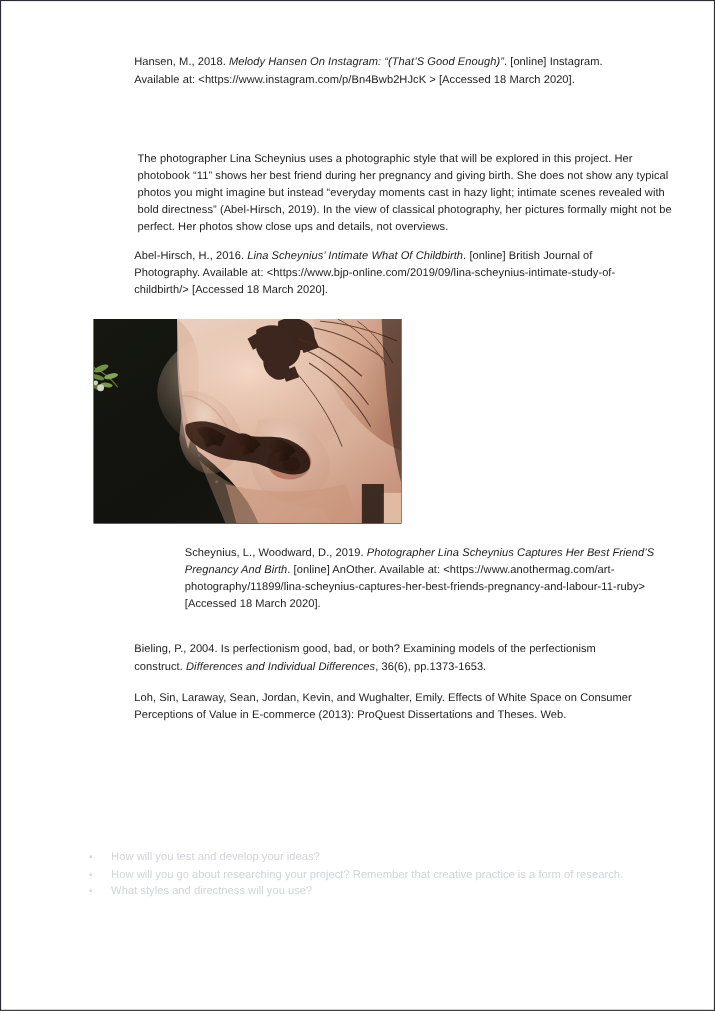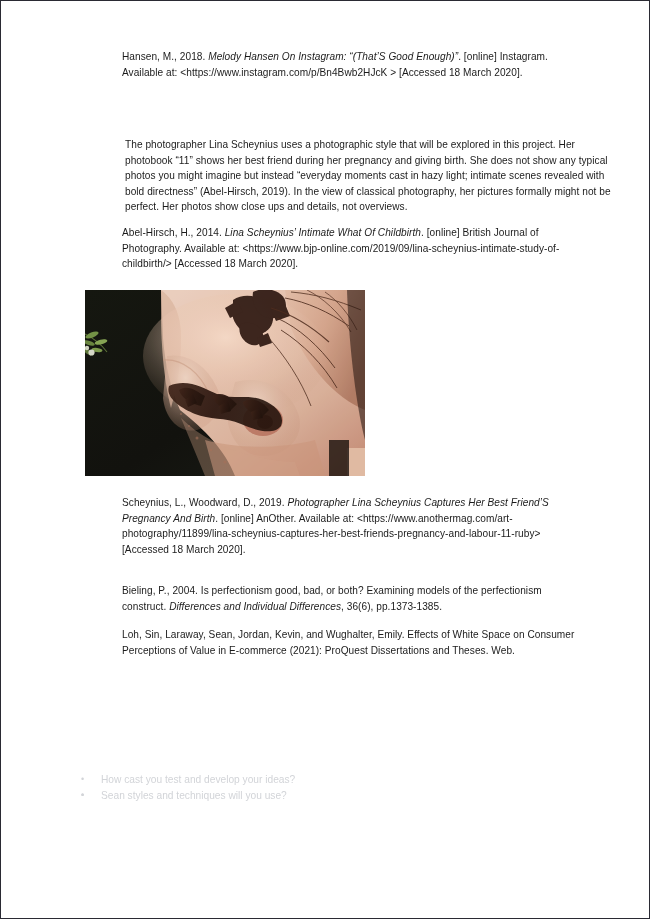--- a/index.html
+++ b/index.html
@@ -103,21 +103,21 @@
 <div class="page">
   <div class="doc">
 
     <div class="block ref" style="top:48px;">
       <span>Hansen, M., 2018. </span><span class="it">Melody Hansen On Instagram: “(That’S Good Enough)”</span><span>. [online] Instagram. Available at: &lt;https://www.instagram.com/p/Bn4Bwb2HJcK &gt; [Accessed 18 March 2020].</span>
     </div>
 
     <div class="block body-para" style="top:136px;">The photographer Lina Scheynius uses a photographic style that will be explored in this project. Her photobook  “11” shows her best friend during her pregnancy and giving birth. She does not show any typical photos you might imagine but instead “everyday moments cast in hazy light; intimate scenes revealed with bold directness” (Abel-Hirsch, 2019). In the view of classical photography, her pictures formally might not be perfect. Her photos show close ups and details, not overviews.</div>
 
     <div class="block ref" style="top:224px;">
-      <span>Abel-Hirsch, H., 2014. </span><span class="it">Lina Scheynius’ Intimate What Of Childbirth</span><span>. [online] British Journal of Photography. Available at: &lt;https://www.bjp-online.com/2019/09/lina-scheynius-intimate-study-of-childbirth/&gt; [Accessed 18 March 2020].</span>
+      <span>Abel-Hirsch, H., 2016. </span><span class="it">Lina Scheynius’ Intimate What Of Childbirth</span><span>. [online] British Journal of Photography. Available at: &lt;https://www.bjp-online.com/2019/09/lina-scheynius-intimate-study-of-childbirth/&gt; [Accessed 18 March 2020].</span>
     </div>
 
     <div class="photo-wrap">
       <svg width="280" height="186" viewBox="0 0 280 186" preserveAspectRatio="none">
         <defs>
           <linearGradient id="bgDark" x1="0" y1="0" x2="1" y2="1">
             <stop offset="0%" stop-color="#0d140d"></stop>
             <stop offset="55%" stop-color="#0a0f0b"></stop>
             <stop offset="100%" stop-color="#121a12"></stop>
           </linearGradient>
@@ -218,41 +218,42 @@
         </g>
 
         <path d="M262 0 L280 0 L280 150 C272 120 264 60 262 0 Z" fill="#1a0f0b" opacity="0.55"></path>
         <rect x="262" y="158" width="18" height="28" fill="#e8c3aa"></rect>
         <rect x="244" y="150" width="20" height="36" fill="#120c09" opacity="0.8"></rect>
 
         <rect x="0" y="0" width="280" height="186" fill="#7a4a32" opacity="0.07"></rect>
       </svg>
     </div>
 
-    <div class="block ref" style="top:494px;">
+    <div class="block ref" style="top:494px;margin-left:46px;">
       <span>Scheynius, L., Woodward, D., 2019. </span><span class="it">Photographer Lina Scheynius Captures Her Best Friend’S Pregnancy And Birth</span><span>. [online] AnOther. Available at: &lt;https://www.anothermag.com/art-photography/11899/lina-scheynius-captures-her-best-friends-pregnancy-and-labour-11-ruby&gt; [Accessed 18 March 2020].</span>
     </div>
 
     <div class="block ref" style="top:582px;">
-      <span>Bieling, P., 2004. Is perfectionism good, bad, or both? Examining models of the perfectionism construct. </span><span class="it">Differences and Individual Differences</span><span>, 36(6), pp.1373-1385.</span>
+      <span>Bieling, P., 2004. Is perfectionism good, bad, or both? Examining models of the perfectionism construct. </span><span class="it">Differences and Individual Differences</span><span>, 36(6), pp.1373-1653.</span>
     </div>
 
     <div class="block ref" style="top:626px;">
-      <span>Loh, Sin, Laraway, Sean, Jordan, Kevin, and Wughalter, Emily. Effects of White Space on Consumer Perceptions of Value in E-commerce (2021): ProQuest Dissertations and Theses. Web.</span>
+      <span>Loh, Sin, Laraway, Sean, Jordan, Kevin, and Wughalter, Emily. Effects of White Space on Consumer Perceptions of Value in E-commerce (2013): ProQuest Dissertations and Theses. Web.</span>
     </div>
 
 
     <ul class="faint-list">
       <li>
         <span class="bullet">•</span>
-        <span>How cast you test and develop your ideas?</span>
+        <span>How will you test and develop your ideas?</span>
       </li>
       <li>
         <span class="bullet">•</span>
+        <span>How will you go about researching your project? Remember that creative practice is a form of research.</span>
       </li>
       <li>
         <span class="bullet">•</span>
-        <span>Sean styles and techniques will you use?</span>
+        <span>What styles and directness will you use?</span>
       </li>
     </ul>
 
   </div>
 </div>
 
 </body></html>

